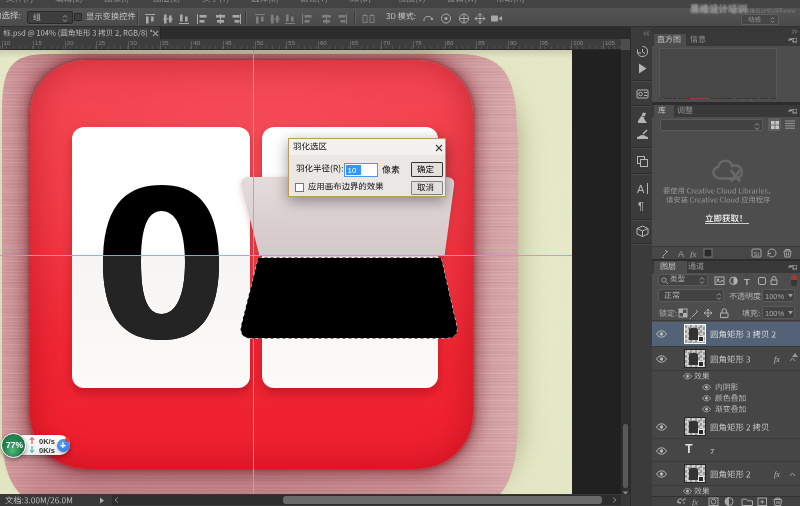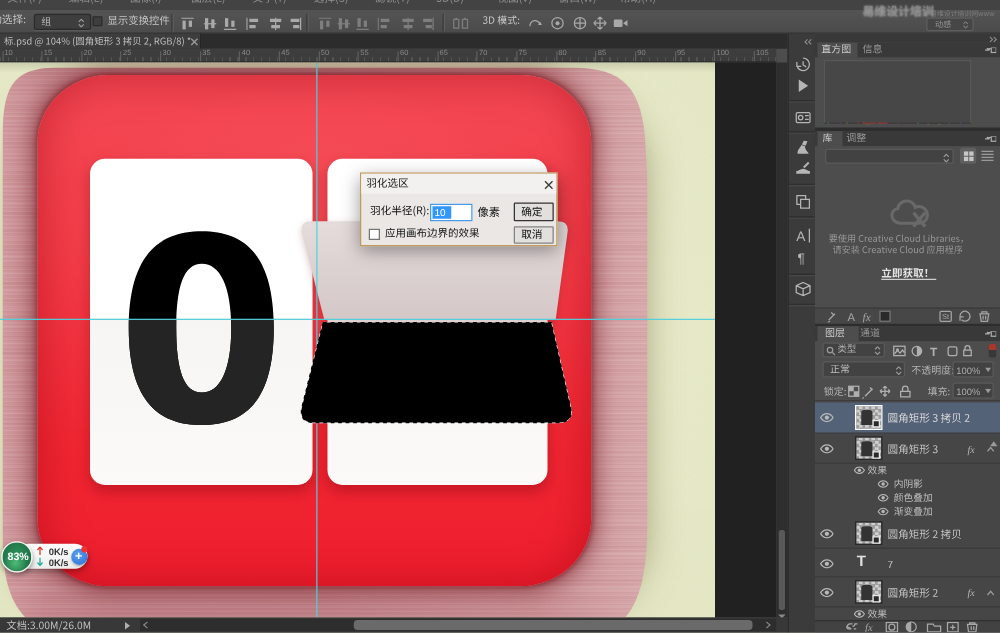--- a/index.html
+++ b/index.html
@@ -1004,21 +1004,21 @@
 <circle cx="52" cy="4.5" r="4"></circle>
         <path d="M52 .5 a4 4 0 0 0 0 8 Z" fill="#a8a8a8" stroke="none"></path>
 <path d="M65 2.2 h4.5 l1 1.6 h5 v4.7 h-10.5 Z"></path>
 <rect x="81" y="1" width="8.5" height="7.5"></rect>
         <path d="M85.2 2.8 v4 M83.2 4.8 h4"></path>
 <path d="M97 2.5 h7.5 l-.8 6 h-5.9 Z M98.7 2.5 v-1.3 h4.2 v1.3 M100 4 v3 M102 4 v3" stroke-width="1"></path>
 </svg>
     </div>
     <div class="ab" style="left:13px;top:435px;width:57px;height:20px;background:linear-gradient(#fff,#ececec);border-radius:10px;box-shadow:0 2px 5px rgba(0,0,0,.35)"></div>
     <div class="ab" style="left:1px;top:433px;width:25px;height:25px;border-radius:50%;background:radial-gradient(circle at 45% 72%,#4fba78,#27865380 45%,transparent 75%),radial-gradient(circle at 50% 35%,#2e8f58,#1d6f44 60%,#185c3c);border:1.5px solid #f2f2f2;box-shadow:0 2px 4px rgba(0,0,0,.4)"></div>
-    <div class="ab" style="left:3px;top:440px;width:23px;text-align:center;color:#fff;font-size:8.5px;font-weight:bold">83%</div>
+    <div class="ab" style="left:3px;top:440px;width:23px;text-align:center;color:#fff;font-size:8.5px;font-weight:bold">77%</div>
     <svg class="ab" style="left:29px;top:437px" width="6" height="7">
       <path d="M3 7 V1.5 M3 0.5 L1 3 M3 0.5 L5 3" stroke="#d33" fill="none"></path>
     </svg>
     <svg class="ab" style="left:29px;top:446px" width="6" height="7">
       <path d="M3 0 V5.5 M3 6.5 L1 4 M3 6.5 L5 4" stroke="#2a9" fill="none"></path>
     </svg>
     <div class="ab" style="left:39px;top:437px;font-size:7.5px;color:#333;font-weight:bold;position:absolute">0K/s</div>
     <div class="ab" style="left:39px;top:446px;font-size:7.5px;color:#333;font-weight:bold">0K/s</div>
     <div class="ab" style="left:57px;top:439px;width:13px;height:13px;border-radius:50%;background:radial-gradient(circle at 40% 35%,#5aa0f2,#2a6fd4);box-shadow:0 1px 2px rgba(0,0,0,.3)"></div>
     <div class="ab" style="left:60px;top:439.5px;color:#fff;font-size:10px;font-weight:bold">+</div>

